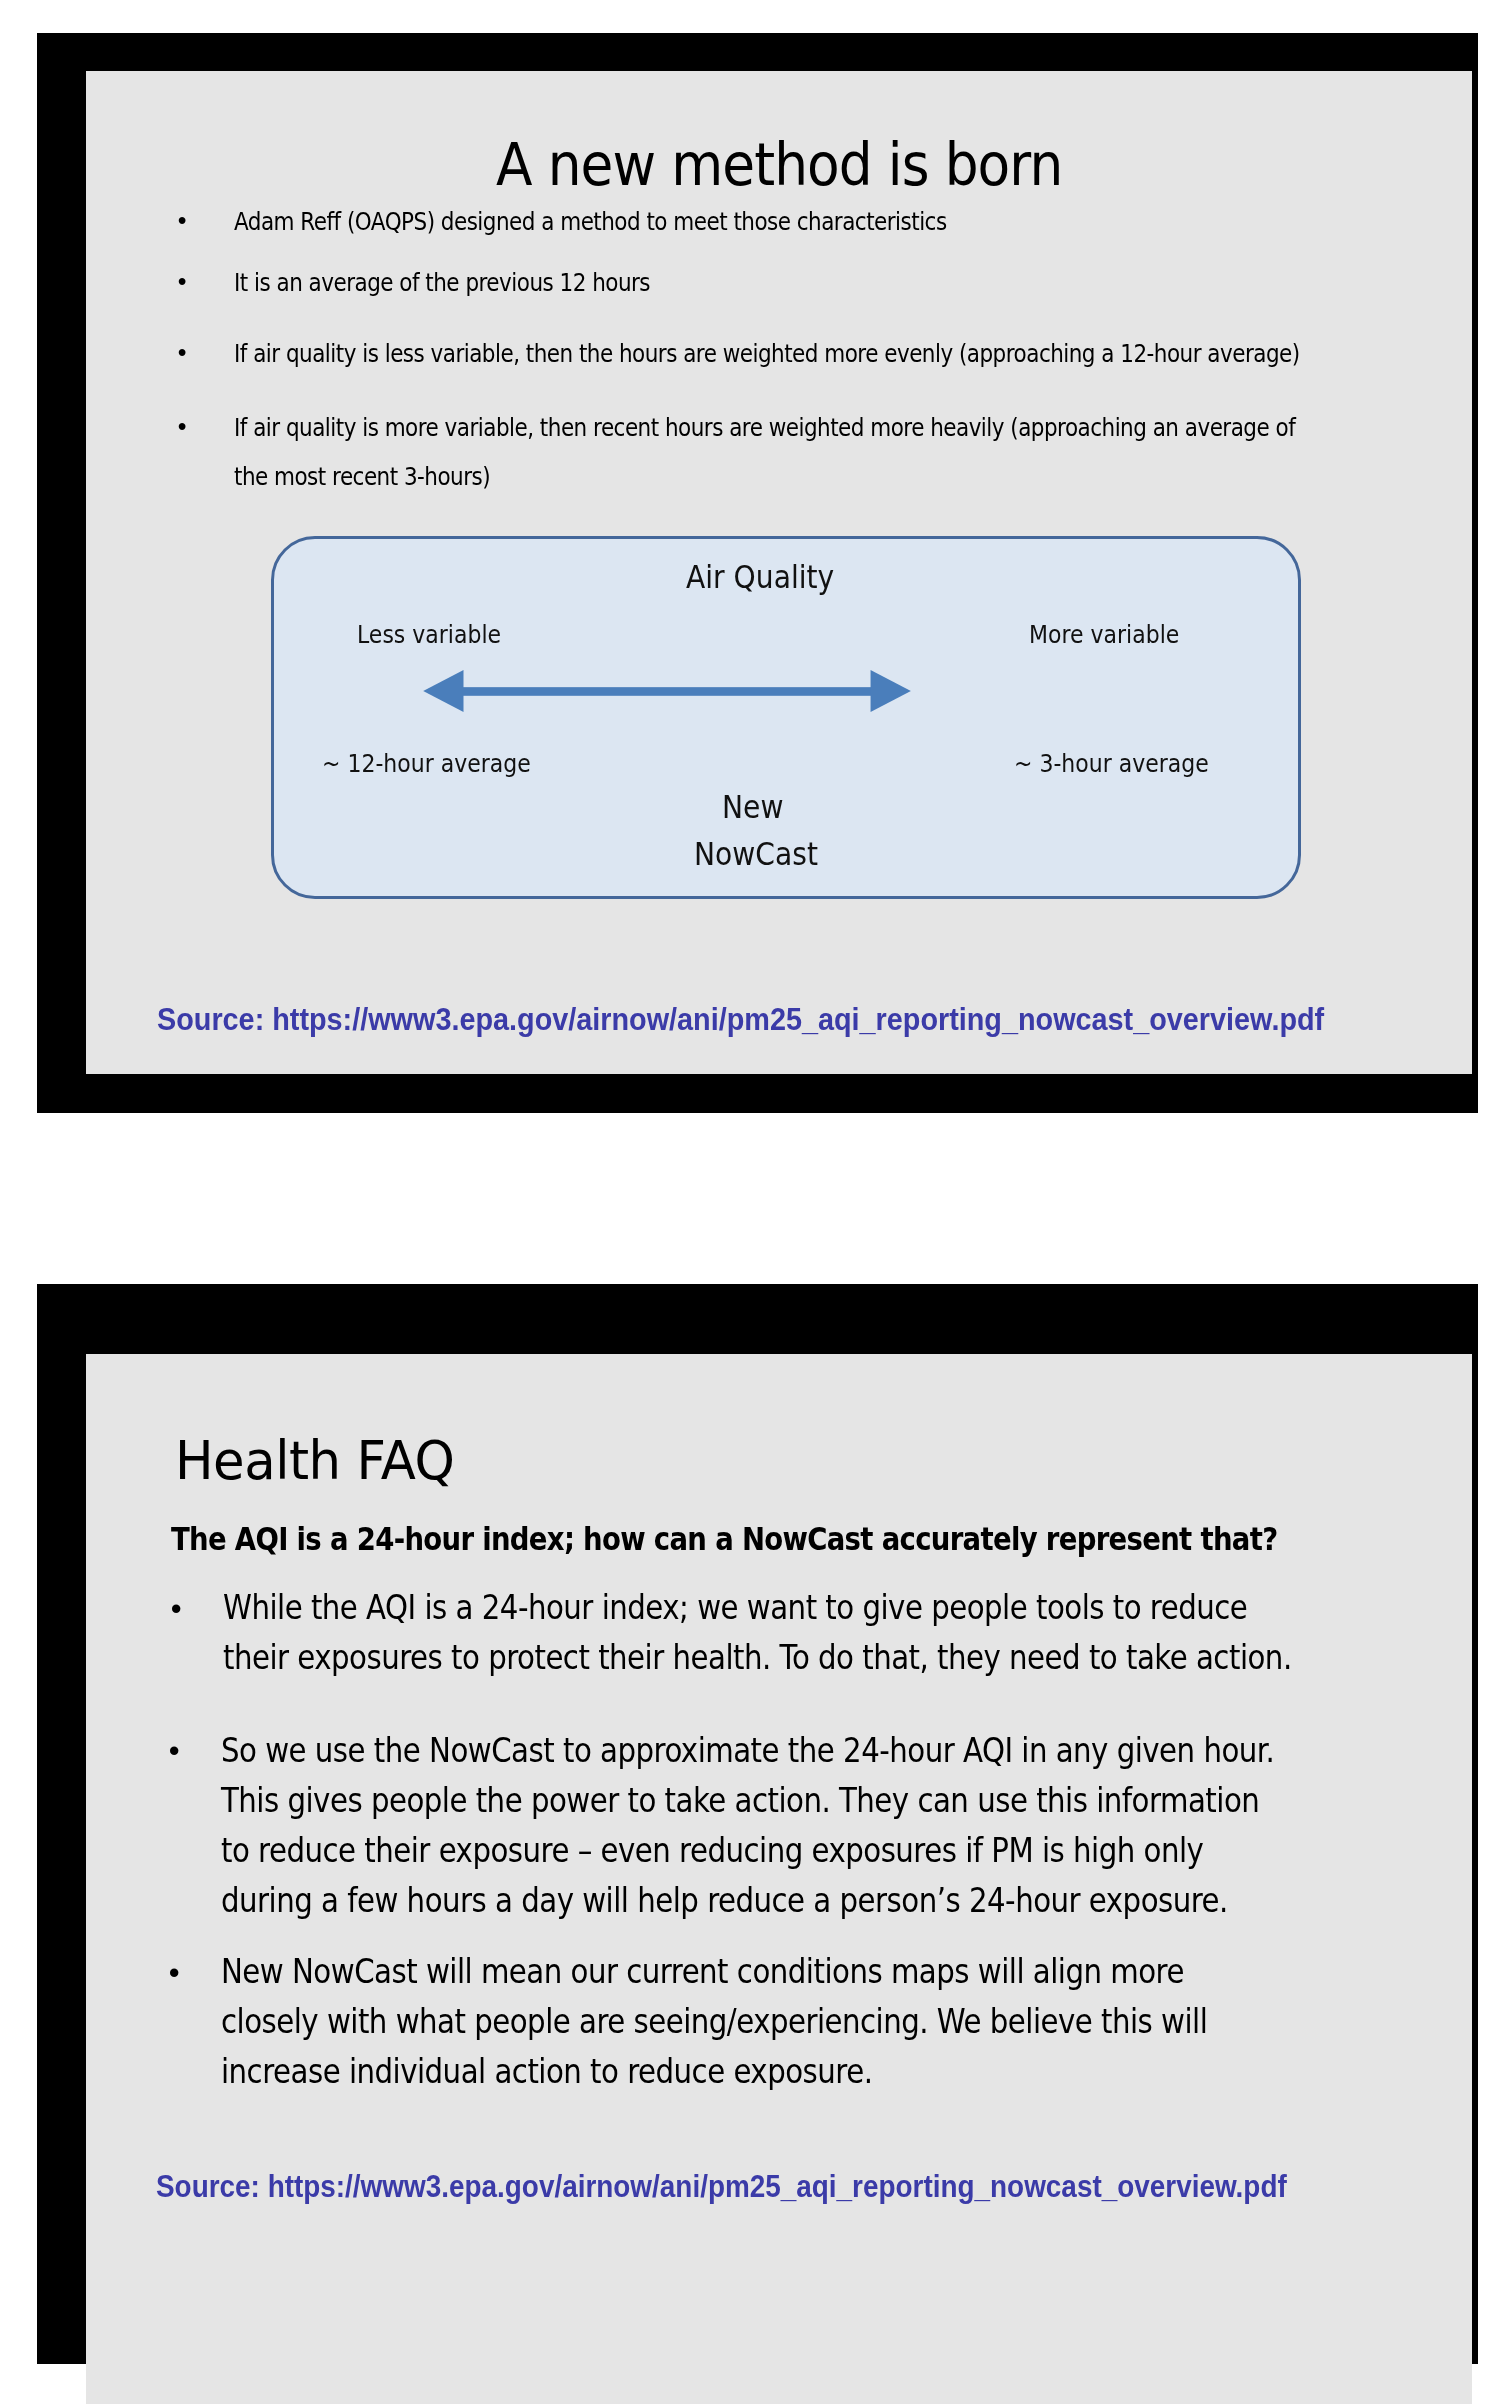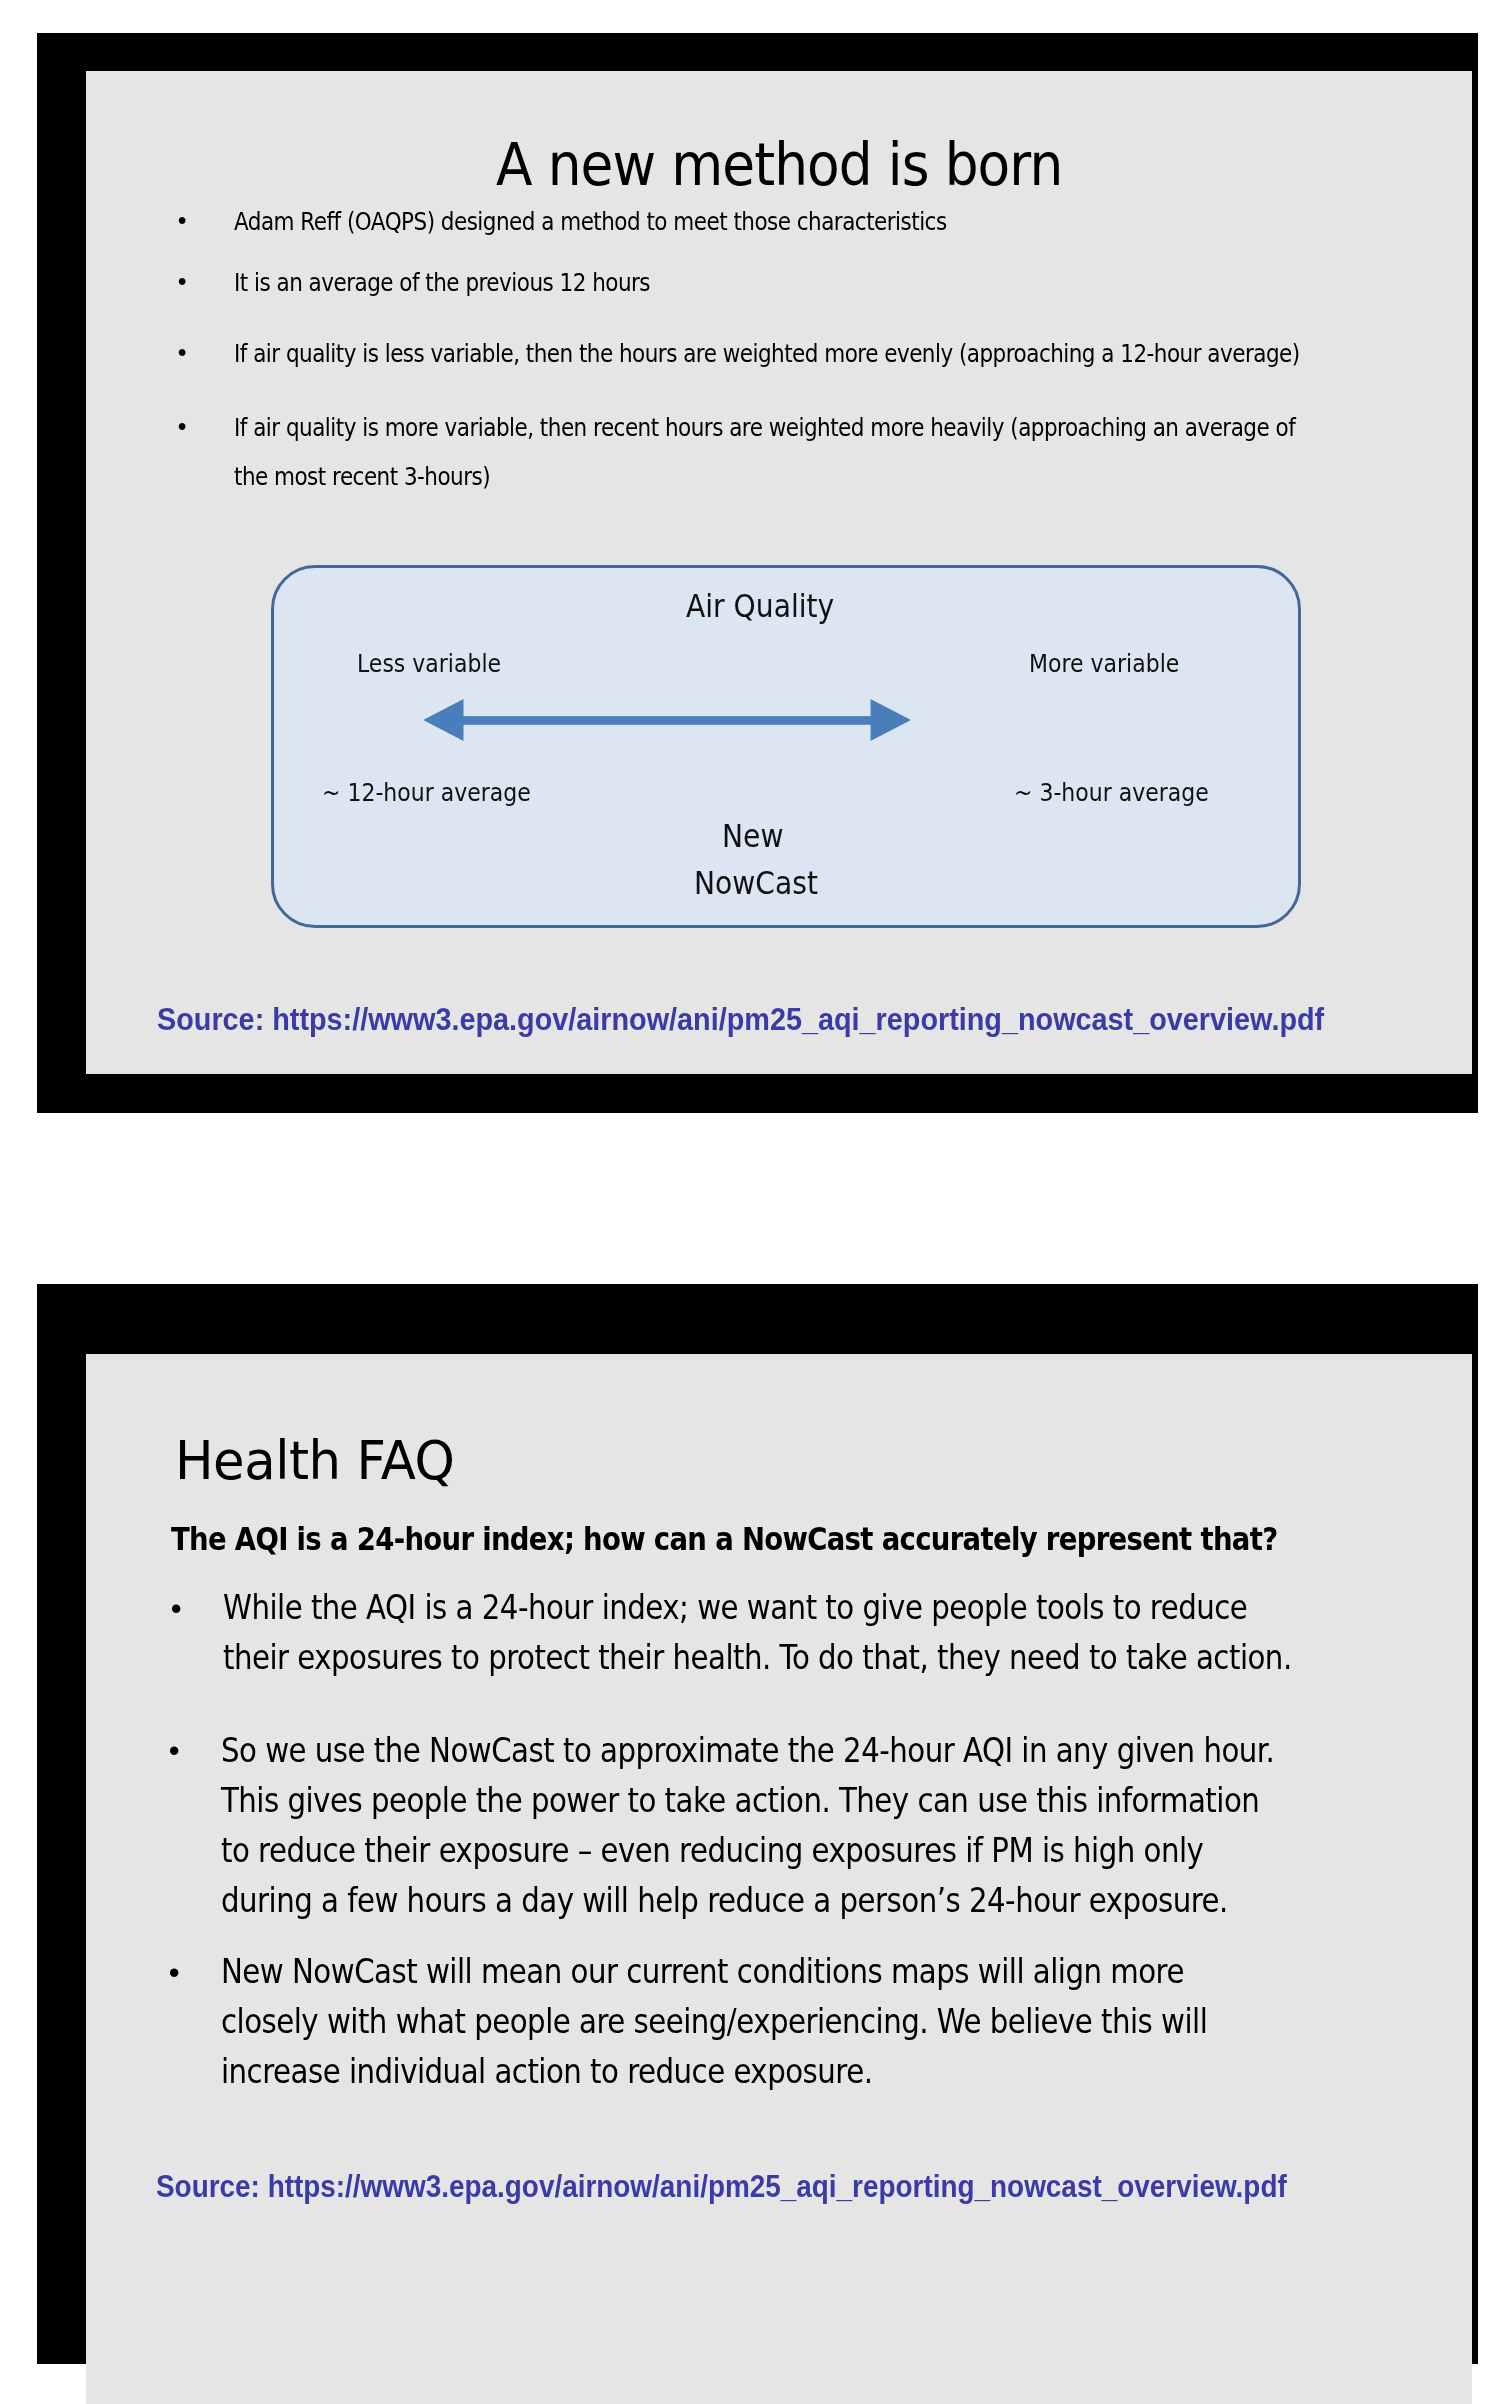--- a/index.html
+++ b/index.html
@@ -17,21 +17,21 @@
   #slide2 { top: 1284px; height: 1080px; }
   #slide2 .slide-inner { top: 70px; height: 1108px; }
 
   .abs { position: absolute; white-space: nowrap; }
 
   .s1-title { left: 0; right: 0; top: 60px; text-align: center; font-size: 58px; font-family: "DejaVu Sans", sans-serif; font-weight: normal; letter-spacing: -1px; transform: scaleX(0.92); }
 
   .bullet-dot { position: absolute; font-size: 25px; }
   .s1-text { font-size: 25px; font-family: "DejaVu Sans", sans-serif; letter-spacing: -0.6px; transform-origin: left center; transform: scaleX(0.86); }
 
-  .diagram { position: absolute; left: 185px; top: 494px; width: 1030px; height: 363px; background: #dce6f2; border: 3.9px solid #44679a; border-radius: 44px; }
+  .diagram { position: absolute; left: 185px; top: 465px; width: 1030px; height: 363px; background: #dce6f2; border: 3.9px solid #44679a; border-radius: 44px; }
   .diag-text { position: absolute; font-family: "DejaVu Sans", sans-serif; color: #111; white-space: nowrap; transform-origin: left center; transform: scaleX(0.88); }
 
   .source { position: absolute; color: #3b3ba8; font-weight: bold; font-family: "Liberation Sans", sans-serif; white-space: nowrap; transform-origin: left center; transform: scaleX(0.9); }
 
   .s2-title { left: 89px; top: 75px; font-size: 54px; font-family: "DejaVu Sans", sans-serif; letter-spacing: -0.5px; transform-origin: left center; transform: scaleX(0.95); }
   .s2-q { left: 85px; top: 166px; font-size: 32px; font-weight: bold; font-family: "DejaVu Sans", sans-serif; letter-spacing: -0.8px; transform-origin: left center; transform: scaleX(0.86); }
   .s2-text { font-size: 34px; font-family: "DejaVu Sans", sans-serif; letter-spacing: -0.6px; transform-origin: left center; transform: scaleX(0.86); line-height: 50px; }
   .s2-dot { position: absolute; font-size: 31px; }
 </style>
 </head>

